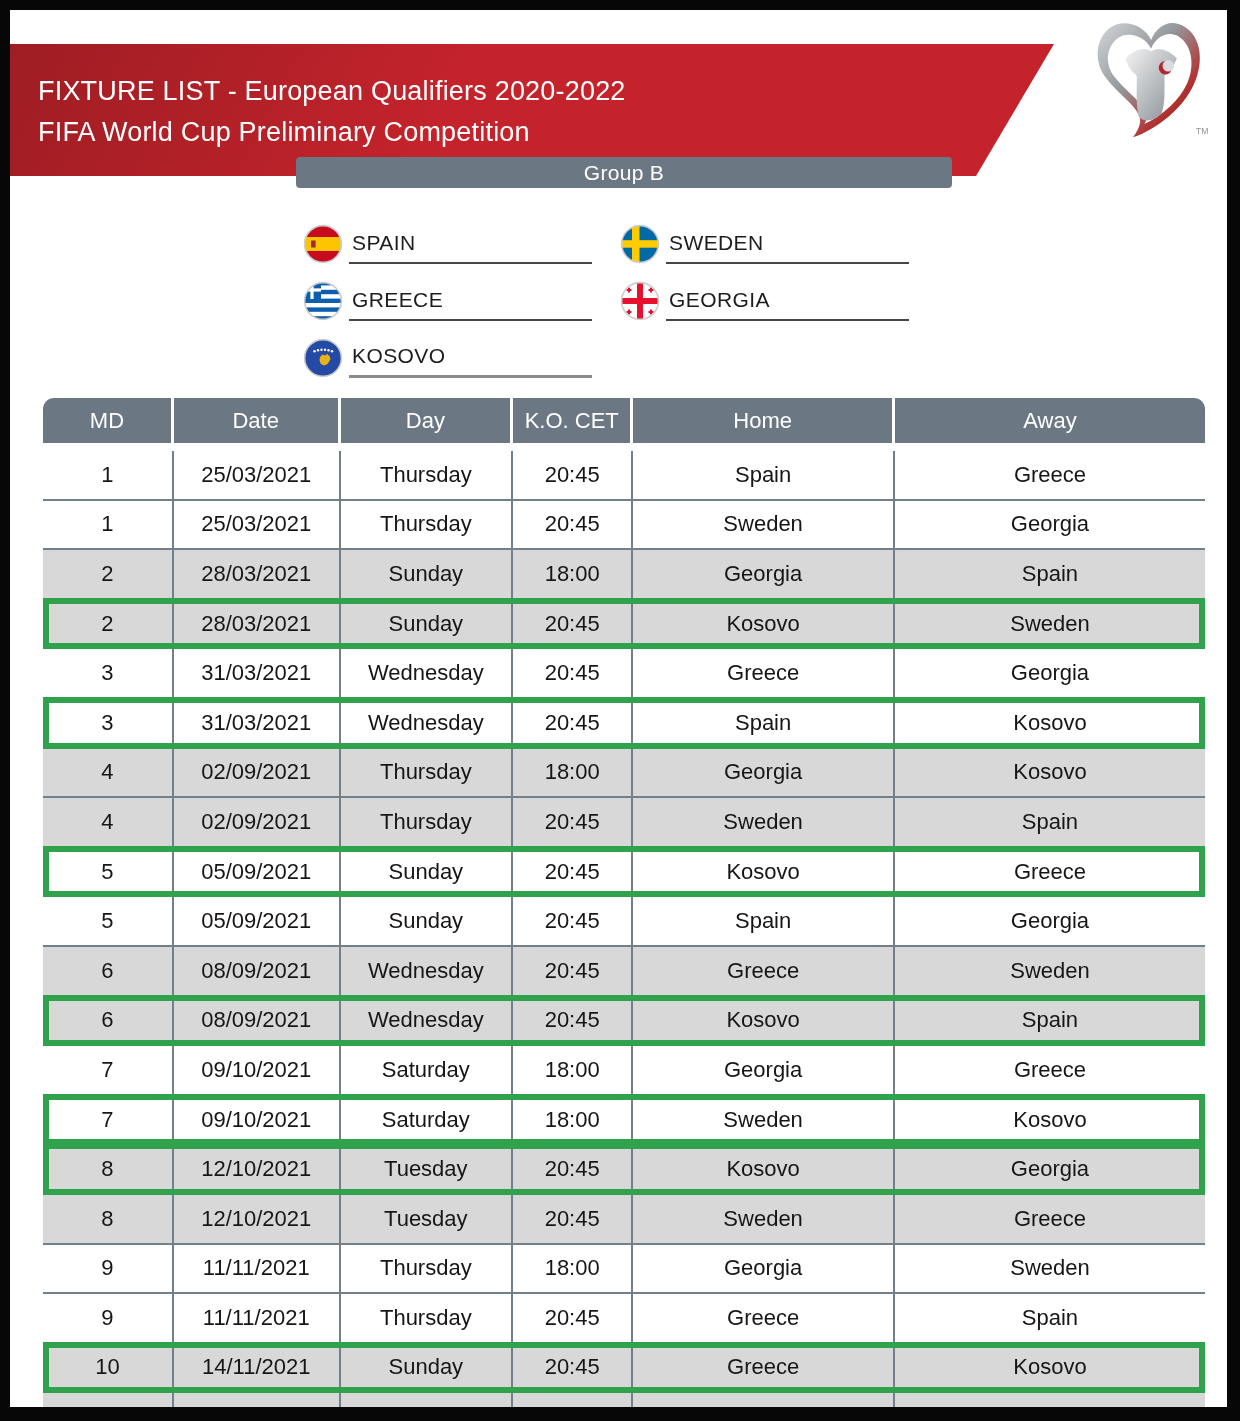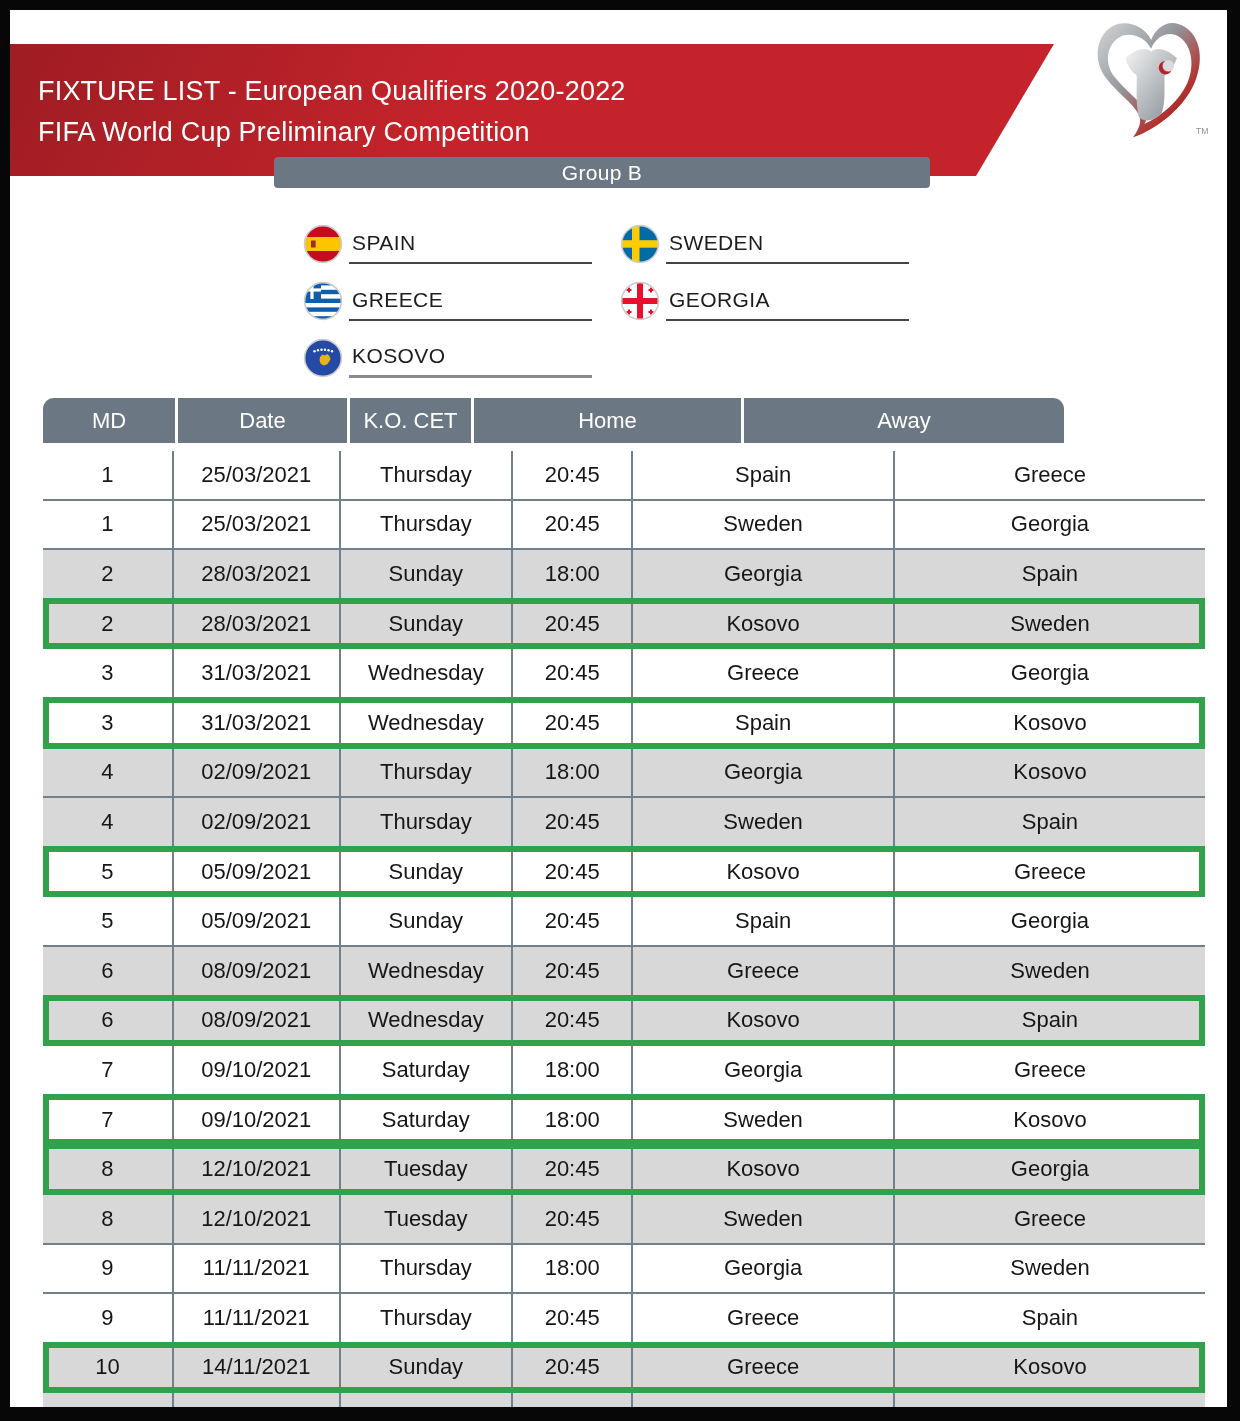--- a/index.html
+++ b/index.html
@@ -32,21 +32,21 @@
     padding-top:27px;
     box-sizing:border-box;
     margin-top:34px;
   }
   .banner-line{font-size:27px;line-height:41px;padding-left:28px;letter-spacing:.2px;font-weight:400;}
   
   .logo{position:absolute;top:5px;right:12px;width:124px;height:136px;}
   .logo svg{width:100%;height:100%;}
   
   .groupbar{
-    position:absolute;left:264px;top:147px;width:656px;height:31px;
+    position:absolute;left:286px;top:147px;width:656px;height:31px;
     background:var(--slate);border-radius:4px;
     color:#fff;font-size:21px;line-height:31px;text-align:center;letter-spacing:.3px;
   }
   
   .teams{
     position:absolute;left:293px;top:197px;
     display:grid;grid-template-columns:317px 317px;
   }
   .team{display:flex;align-items:flex-end;height:57px;}
   .flag{width:40px;height:40px;flex:0 0 40px;margin-right:6px;margin-bottom:0px;}
@@ -240,20 +240,21 @@
       </span>
       <span class="tname">KOSOVO</span>
     </div>
 
   </div>
 
   <div class="ftable">
     <div class="thead">
       <div class="hcell c0">MD</div>
       <div class="hcell c1">Date</div>
+      <div class="hcell c2">Day</div>
       <div class="hcell c3">K.O. CET</div>
       <div class="hcell c4">Home</div>
       <div class="hcell c5">Away</div>
     </div>
     <div class="tbody">
         <div class="row">
     <div class="cell c0">1</div>
     <div class="cell c1">25/03/2021</div>
     <div class="cell c2">Thursday</div>
     <div class="cell c3">20:45</div>

